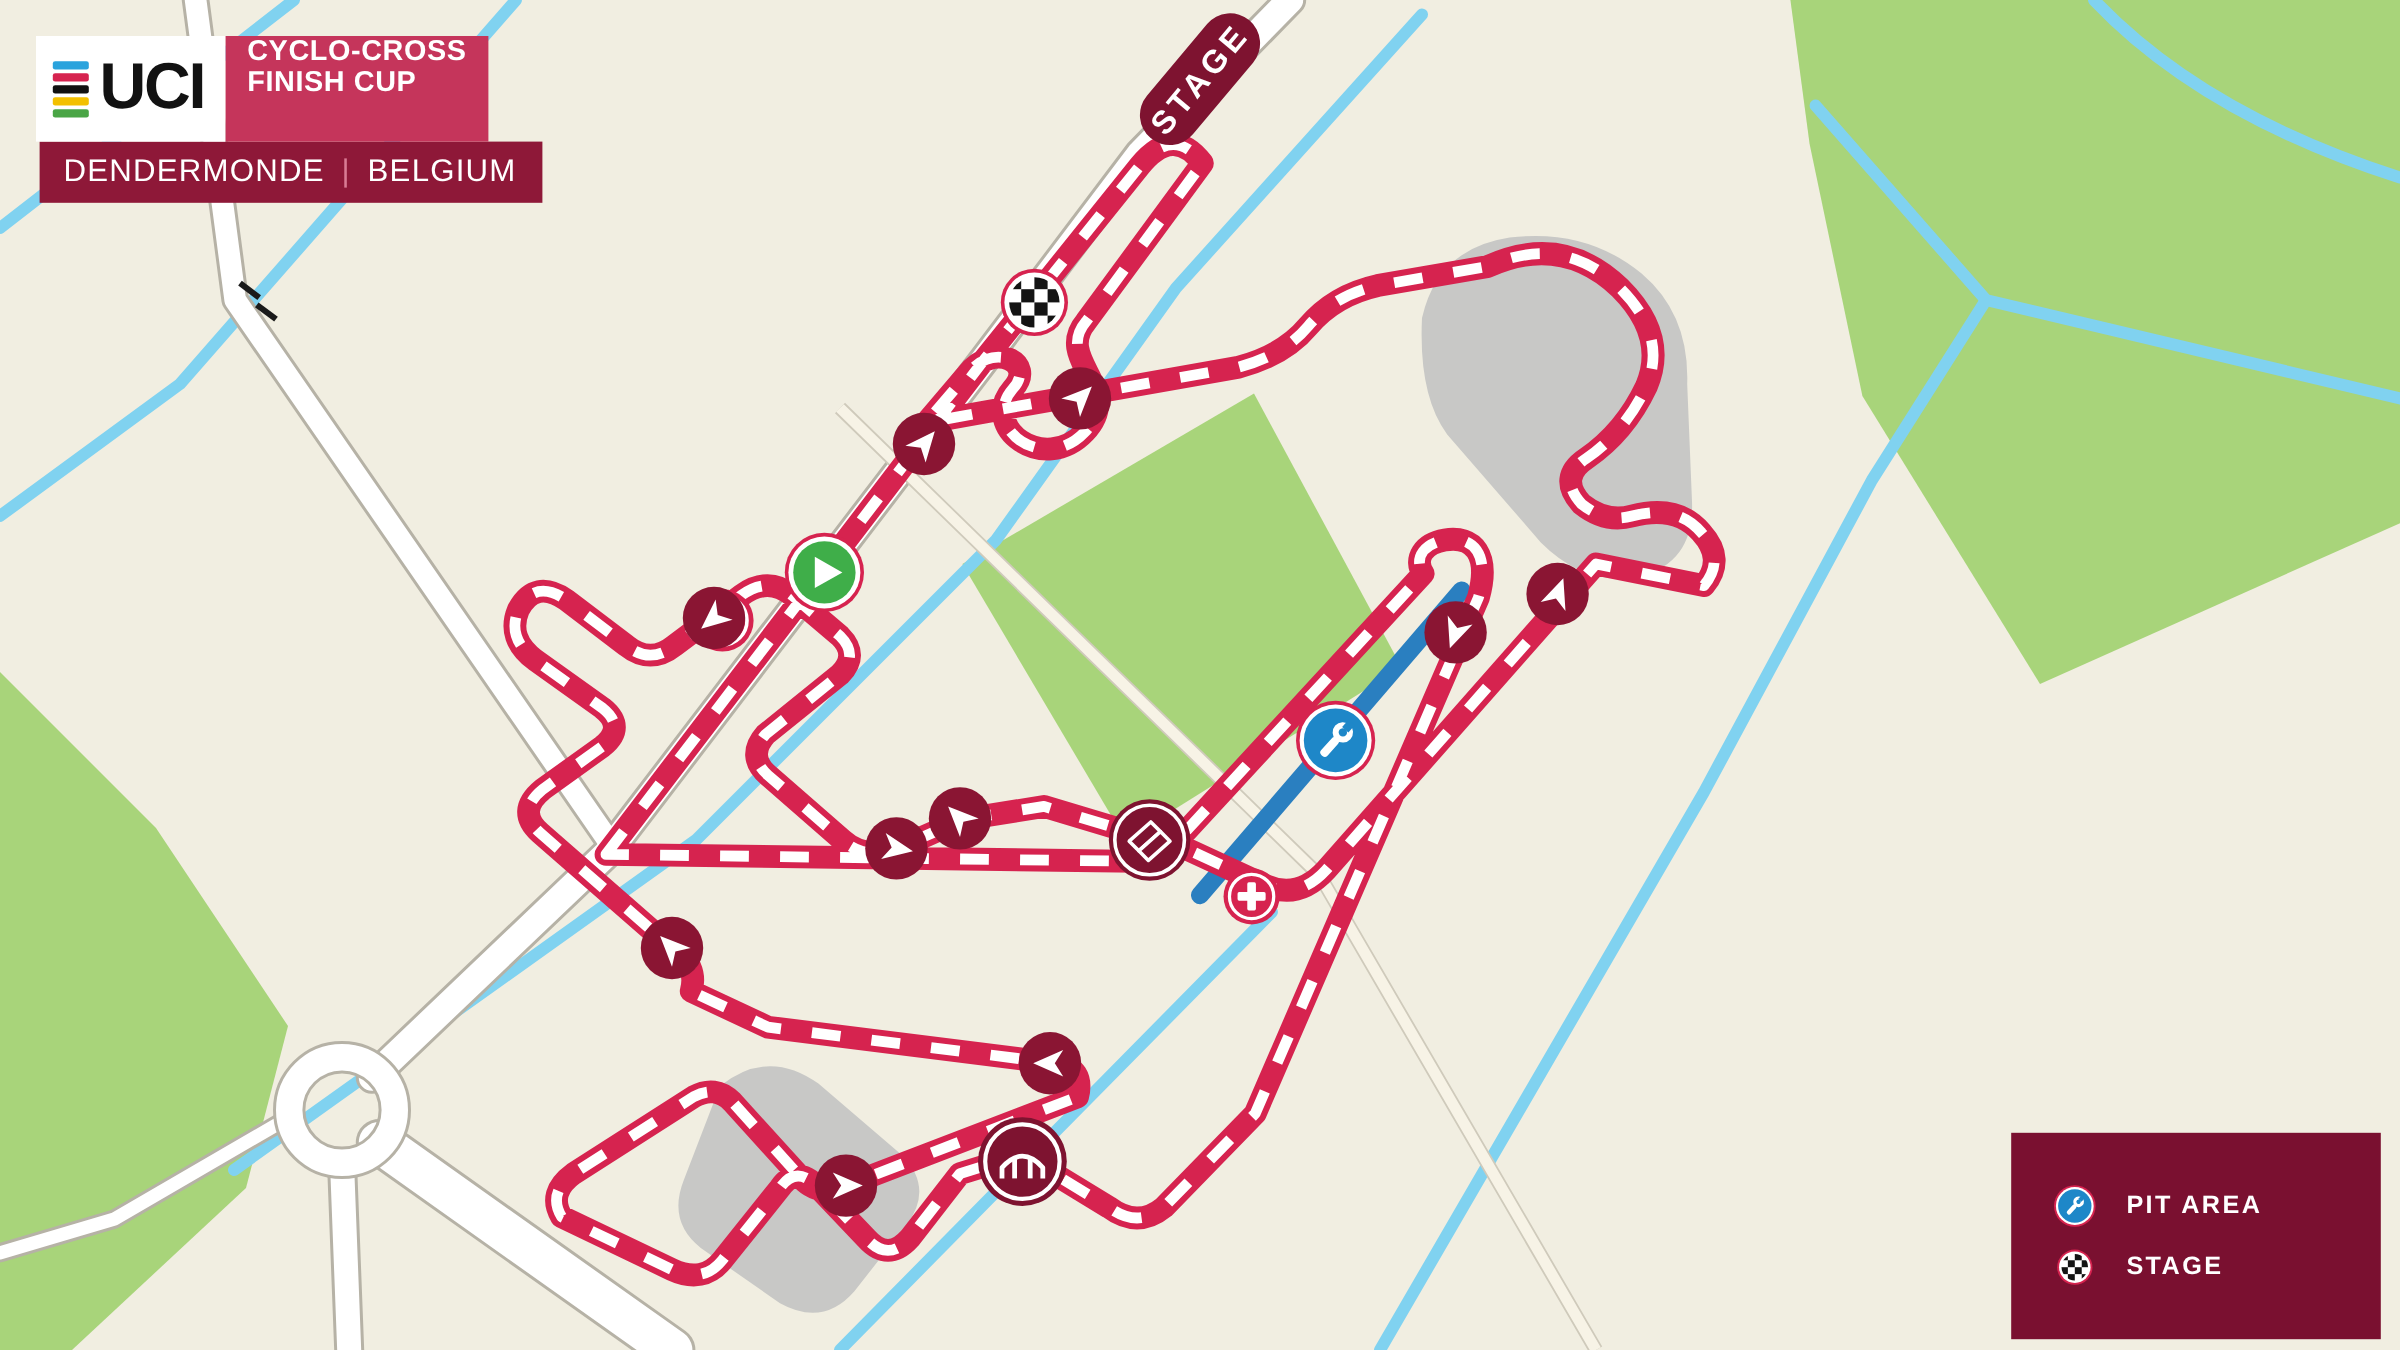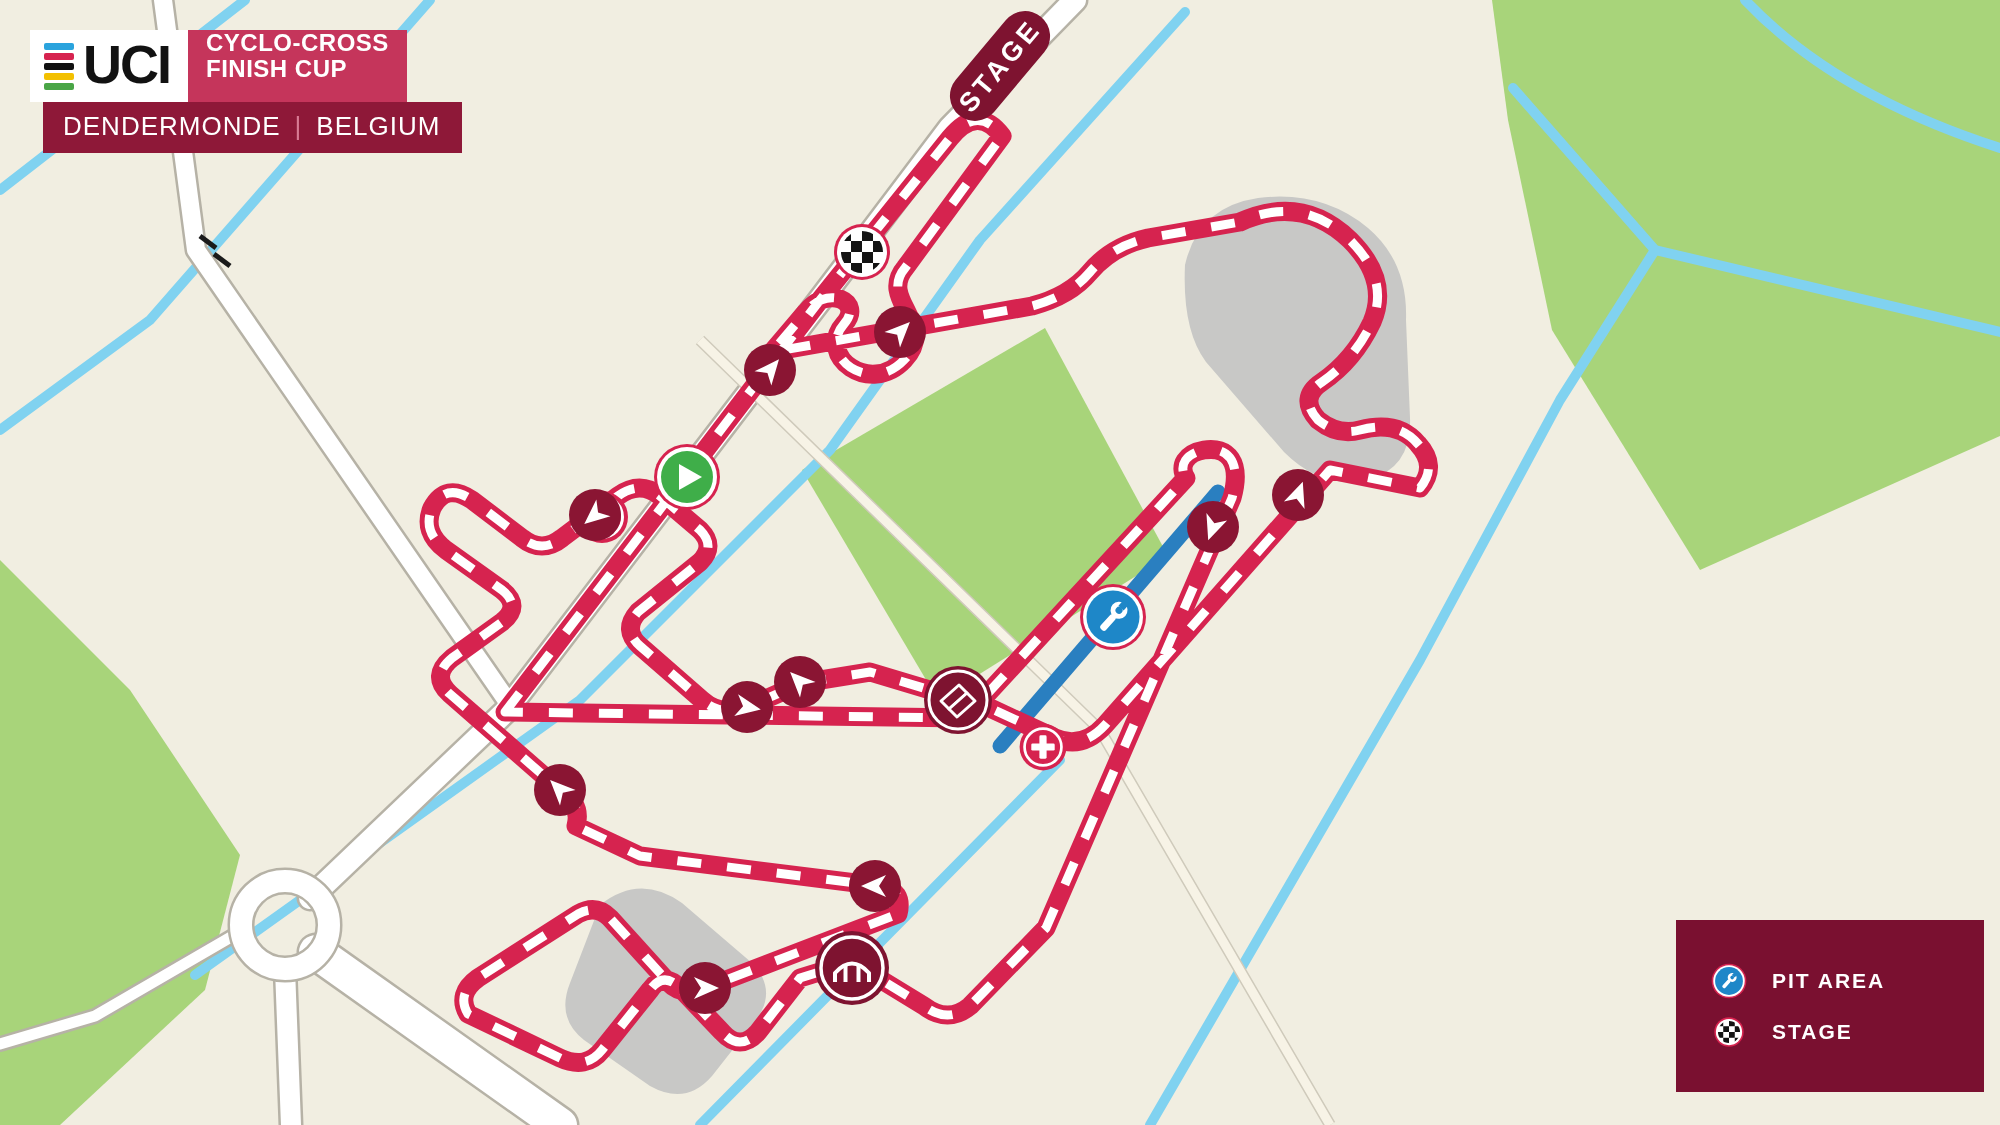--- a/index.html
+++ b/index.html
@@ -5,32 +5,32 @@
   html,body{margin:0;padding:0;}
   body{
     width:2000px;height:1125px;position:relative;overflow:hidden;
     font-family:"Liberation Sans", sans-serif;
     background:var(--bg,#f1eee1);
   }
   #map{position:absolute;left:0;top:0;width:2000px;height:1125px;display:block;}
   
   .header{position:absolute;left:30px;top:30px;z-index:5;}
   .header-row1{display:flex;align-items:stretch;filter:drop-shadow(0 0 0 transparent);}
-  .uci-box{background:#ffffff;height:72px;display:flex;align-items:center;gap:9px;padding:0 18px 0 14px;box-sizing:border-box;}
+  .uci-box{background:#ffffff;height:88px;display:flex;align-items:center;gap:9px;padding:0 18px 0 14px;box-sizing:border-box;}
   .uci-stripes{display:flex;flex-direction:column;gap:3px;}
   .uci-stripes div{width:30px;height:7px;border-radius:2px;}
   .uci-word{font-size:54px;font-weight:900;color:#121212;letter-spacing:-2px;line-height:1;padding-bottom:4px;}
   .cc-box{background:var(--header_red,#c5355b);display:flex;flex-direction:column;padding:0 18px;}
   .cc-box div{color:#fff;font-weight:800;font-size:24px;line-height:1.08;letter-spacing:.5px;white-space:nowrap;}
-  .header-row2{margin-left:13px;margin-top:0;background:var(--header_maroon,#8e1838);
+  .header-row2{margin-left:3px;margin-top:0;background:var(--header_maroon,#8e1838);
     display:inline-flex;align-items:center;gap:14px;padding:9px 22px 11px 20px;}
   .header-row2 span{color:#fff;font-size:26px;letter-spacing:1px;white-space:nowrap;}
   .header-row2 .sep{color:#d97b94;font-weight:300;}
   
-  .legend{position:absolute;left:1676px;top:920px;width:308px;height:172px;z-index:5;
+  .legend{position:absolute;left:1676px;top:944px;width:308px;height:172px;z-index:5;
     background:var(--legend_bg,#7a1030);display:flex;flex-direction:column;justify-content:center;gap:9px;
     padding-left:32px;box-sizing:border-box;}
   .legend-row{display:flex;align-items:center;gap:22px;}
   .legend-row svg{width:42px;height:42px;flex:0 0 auto;}
   .legend-label{color:#fff;font-size:21px;font-weight:700;letter-spacing:2px;}
 </style>
 </head>
 <body>
 
 <svg id="map" viewBox="0 0 2000 1125" xmlns="http://www.w3.org/2000/svg">

